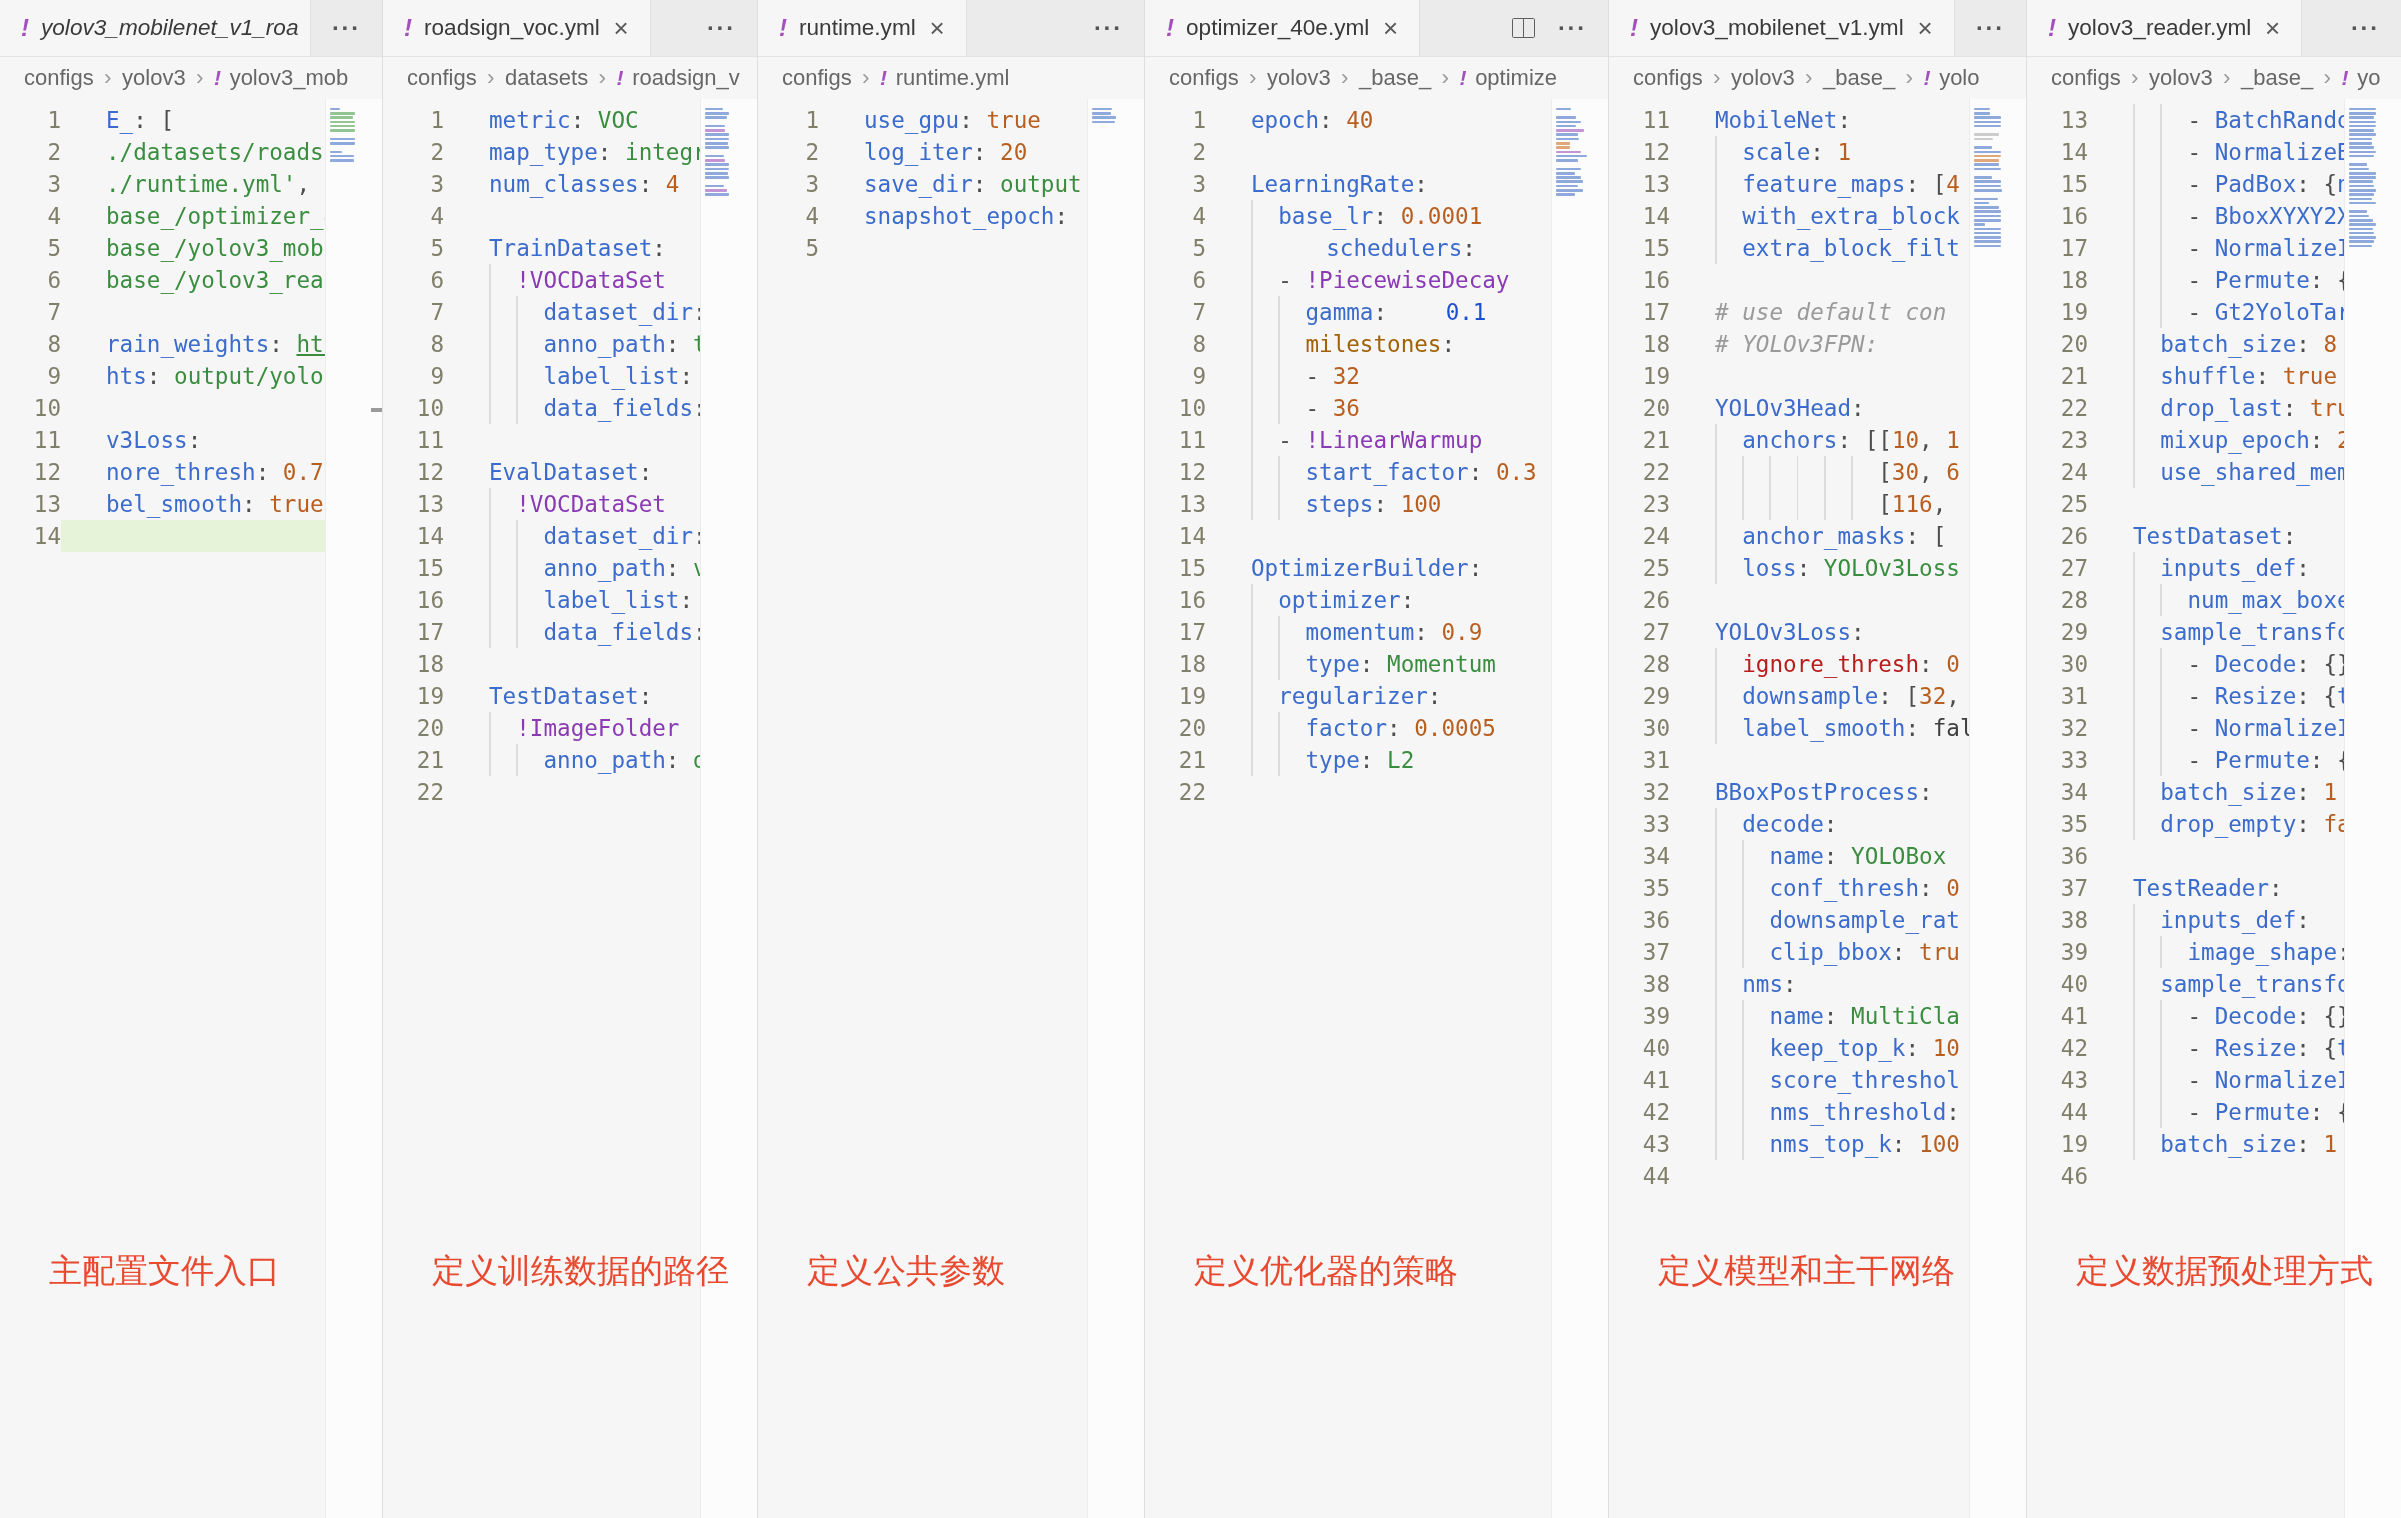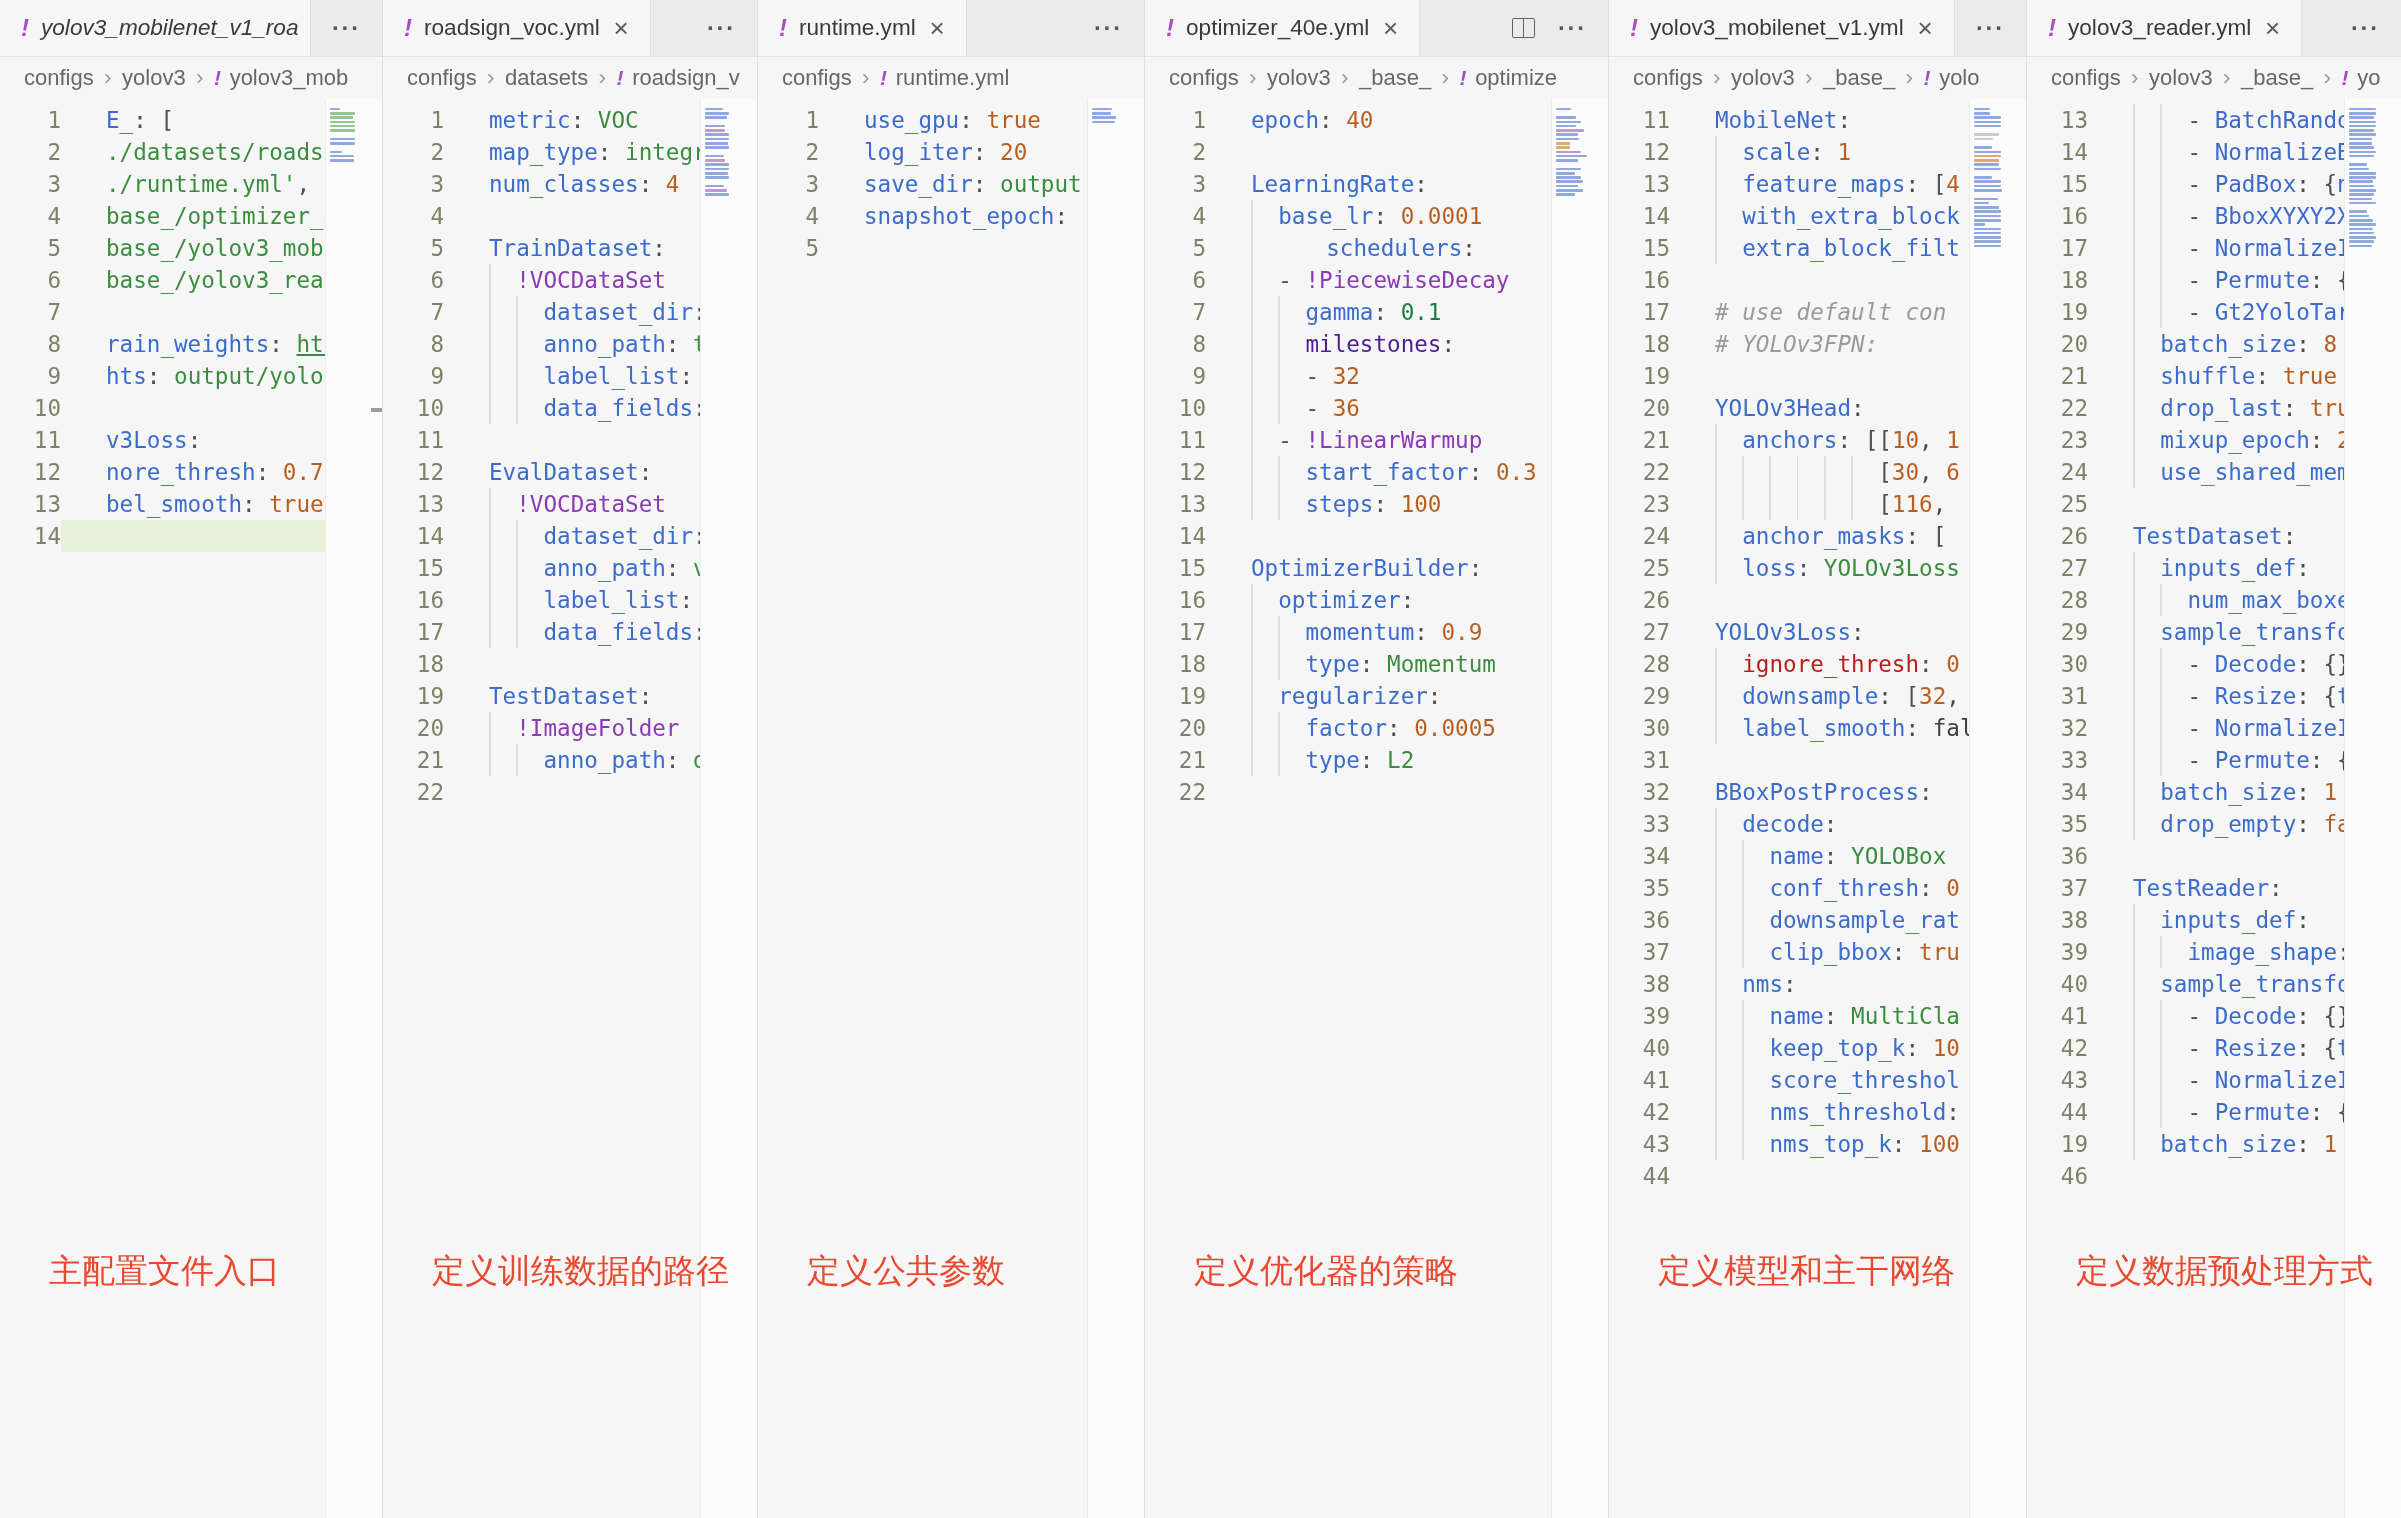--- a/index.html
+++ b/index.html
@@ -365,25 +365,25 @@
           <div class="row">
             <span class="ln">5</span>
             <span class="txt"><span class="ind">  </span><span class="tok tok-k" style="color: rgb(59, 107, 204); margin-left: 48px;">schedulers</span><span class="tok tok-p" style="color: rgb(77, 77, 77);">:</span></span>
           </div>
           <div class="row">
             <span class="ln">6</span>
             <span class="txt"><span class="ind">  </span><span class="tok tok-p" style="color: rgb(77, 77, 77);">- </span><span class="tok tok-t" style="color: rgb(138, 58, 180);">!PiecewiseDecay</span></span>
           </div>
           <div class="row">
             <span class="ln">7</span>
-            <span class="txt"><span class="ind">    </span><span class="tok tok-k" style="color: rgb(59, 107, 204);">gamma</span><span class="tok tok-p" style="color: rgb(77, 77, 77);">: </span><span class="tok tok-n" style="color: #15803d;">0.1</span></span>
+            <span class="txt"><span class="ind">    </span><span class="tok tok-k" style="color: rgb(59, 107, 204);">gamma</span><span class="tok tok-p" style="color: rgb(77, 77, 77);">: </span><span class="tok tok-n" style="color: #1d4ed8; margin-left: 45px;">0.1</span></span>
           </div>
           <div class="row">
             <span class="ln">8</span>
-            <span class="txt"><span class="ind">    </span><span class="tok tok-k" style="color: #4c1d95; margin-top: 10px;">milestones</span><span class="tok tok-p" style="color: rgb(77, 77, 77);">:</span></span>
+            <span class="txt"><span class="ind">    </span><span class="tok tok-k" style="color: #a16207; margin-top: 10px;">milestones</span><span class="tok tok-p" style="color: rgb(77, 77, 77);">:</span></span>
           </div>
           <div class="row">
             <span class="ln">9</span>
             <span class="txt"><span class="ind">    </span><span class="tok tok-p" style="color: rgb(77, 77, 77);">- </span><span class="tok tok-n" style="color: rgb(184, 95, 32);">32</span></span>
           </div>
           <div class="row">
             <span class="ln">10</span>
             <span class="txt"><span class="ind">    </span><span class="tok tok-p" style="color: rgb(77, 77, 77);">- </span><span class="tok tok-n" style="color: rgb(184, 95, 32);">36</span></span>
           </div>
           <div class="row">

